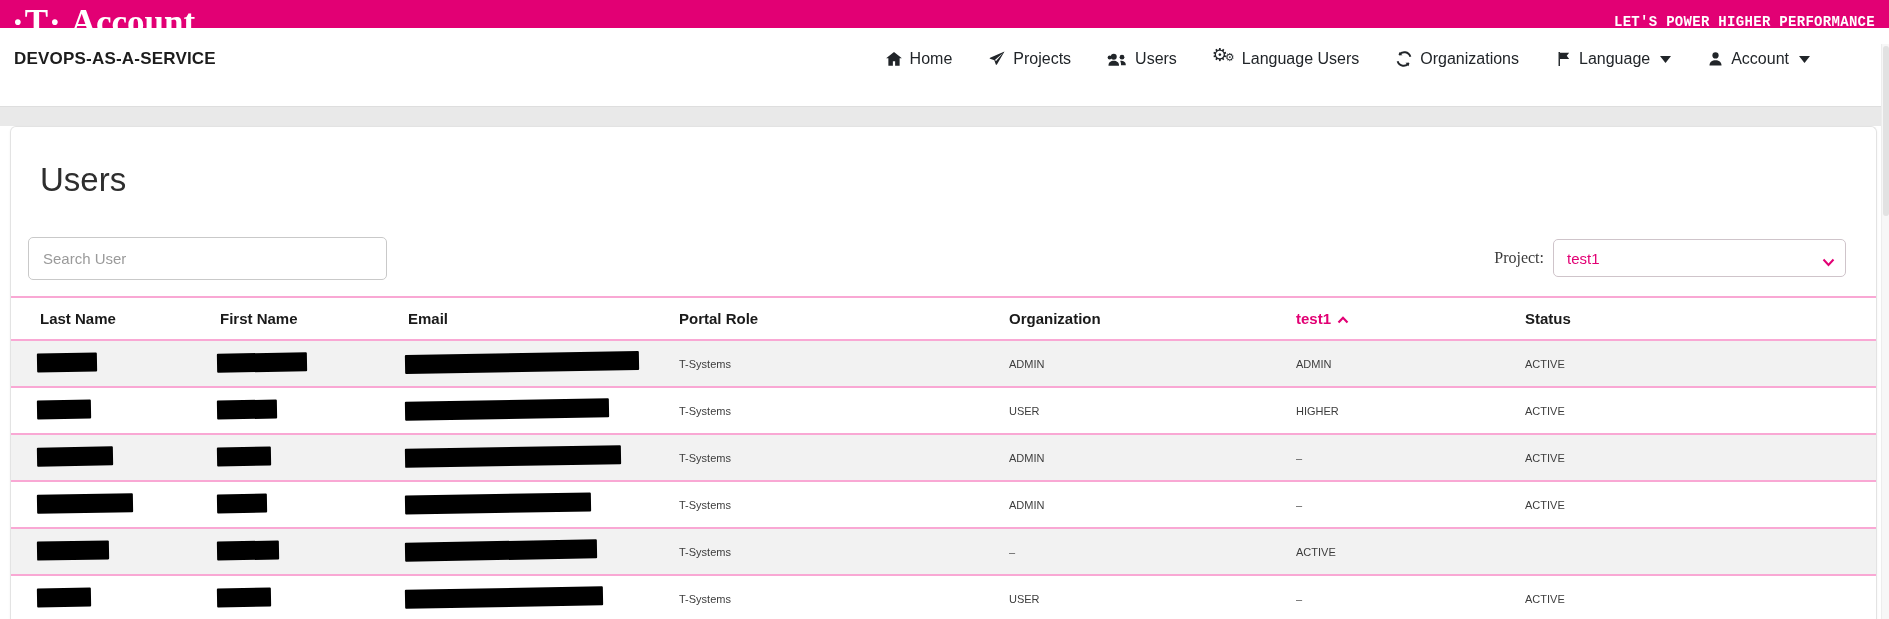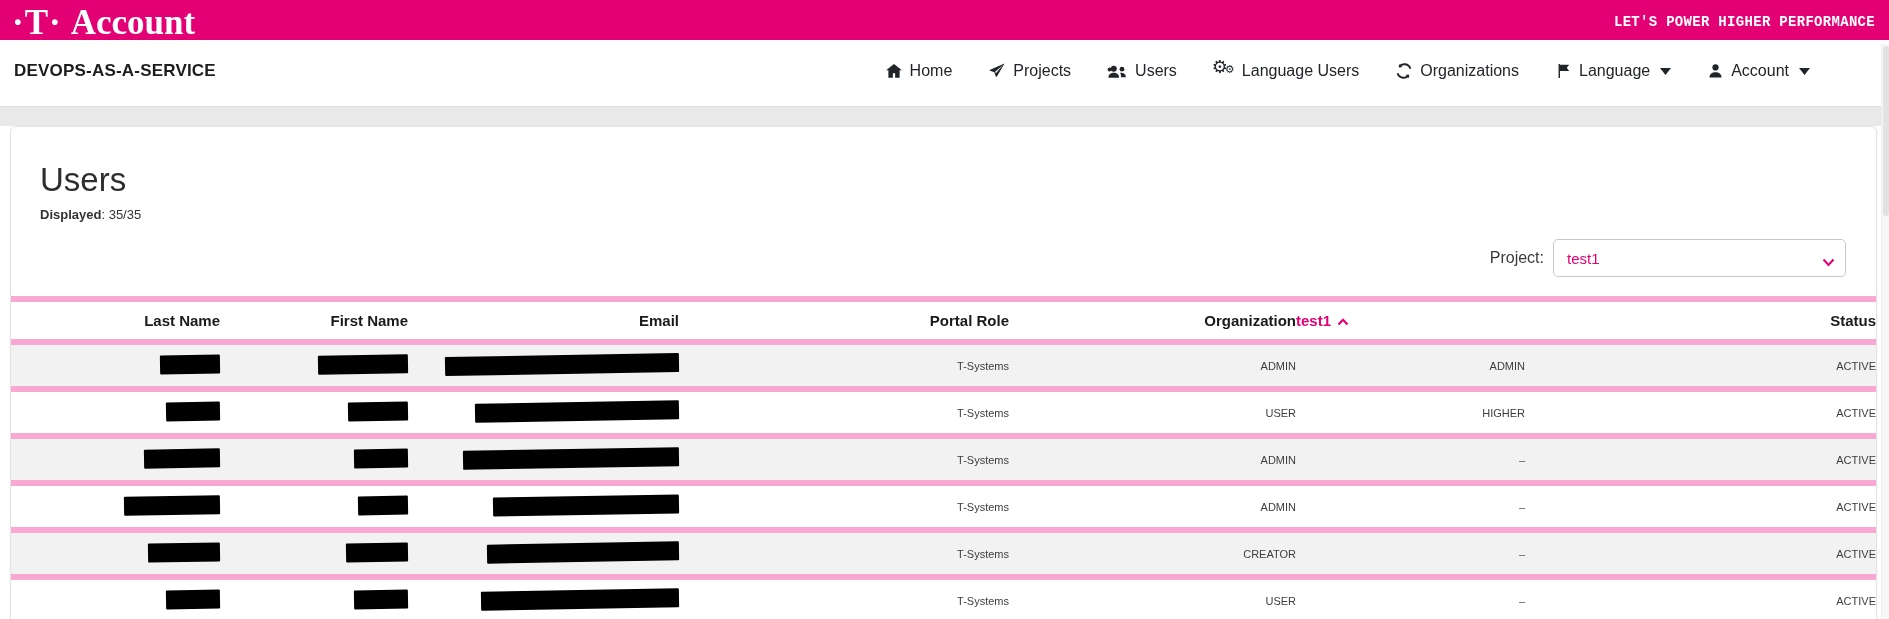--- a/index.html
+++ b/index.html
@@ -17,21 +17,21 @@
   .logo {
     font-family:"Liberation Serif","DejaVu Serif",serif;
     color:#fff; font-size:35px; font-weight:700; line-height:1; letter-spacing:0;
     display:flex; align-items:baseline; gap:9px;
   }
   .logo .t-mark { letter-spacing:1px; }
   .tagline { color:#fff; font-size:14px; font-weight:700; letter-spacing:0.3px;font-family:Liberation Mono, monospace; }
 
   
   .navbar {
-    position:absolute; left:0; top:40px; width:1889px; height:62px;
+    position:absolute; left:0; top:28px; width:1889px; height:62px;
     background:#fff; display:flex; align-items:center; justify-content:space-between;
     padding:0 79px 0 14px;
   }
   .app-title { font-size:17px; font-weight:700; color:#1c1c1c; letter-spacing:0.2px; }
   .nav-items { display:flex; align-items:center; gap:36px; }
   .nav-item {
     display:flex; align-items:center; gap:7px; cursor:pointer;
     font-size:16px; color:#212529; text-decoration:none; white-space:nowrap;
   }
   .nav-item svg { display:block; }
@@ -55,33 +55,33 @@
   .displayed .lbl { font-weight:700; }
 
   .controls { position:absolute; left:0; top:110px; width:100%; height:44px; }
   .search-input {
     position:absolute; left:17px; top:0; width:359px; height:43px;
     border:1px solid #c9c9c9; border-radius:5px; padding:0 14px;
     font-size:15px; color:#333; font-family:inherit; outline:none;
   }
   .search-input::placeholder { color:#9a9a9a; }
   .project-group { position:absolute; right:30px; top:2px; display:flex; align-items:center; gap:9px; }
-  .project-label { font-size:16px; color:#3a3a3a; }
+  .project-label { font-size:16px; color:#3a3a3a;font-family:Liberation Serif, serif; }
   .project-select {
     position:relative; width:293px; height:38px; border:1px solid #cfc4ca; border-radius:5px;
     background:#fff; display:flex; align-items:center; padding:0 30px 0 13px; cursor:pointer;
   }
   .project-select .value { color:#e20074; font-size:15px; }
   .project-select .sel-caret { position:absolute; right:10px; top:13px; }
 
   
   .table { position:absolute; left:0; top:169px; width:100%; }
   .trow {
     display:grid; grid-template-columns:180px 188px 271px 330px 287px 229px 1fr;
-    align-items:center; padding-left:29px; border-top:6px solid #f9a8d4;text-align:right;
+    align-items:center; padding-left:29px; border-top:2px solid #f9a8d4;
   }
   .thead { height:43px; font-weight:700; font-size:15px; color:#1a1a1a; }
   .tbody-row { height:47px; font-size:11px; color:#3d3d3d; }
   .tbody-row.odd { background:#f2f2f2; }
   .sort-col { color:#e20074; display:flex; align-items:center; gap:6px; }
   .redact { display:inline-block; height:19px; background:#000; transform:rotate(-1deg); border-radius:1px; margin-left:-3px; }
   .dash { color:#555; }
 
   
   .scroll-gutter {
@@ -186,25 +186,23 @@
       </span>
     </a>
 
   </div>
 </nav>
 
 <div class="band"></div>
 
 <main class="card">
   <h1 class="page-title">Users</h1>
-  <div class="displayed">
-    <span class="lbl">Displayed</span><span>: 35/35</span>
-  </div>
 
   <div class="controls">
+    <input class="search-input" type="text" placeholder="Search User" style="">
     <div class="project-group">
       <span class="project-label">Project:</span>
       <div class="project-select">
         <span class="value">test1</span>
         <span class="sel-caret">
           <svg width="13" height="9" viewBox="0 0 13 9" fill="none" stroke="#e20074" stroke-width="2">
               <path d="M1.5 1.5 6.5 7l5-5.5"></path>
             </svg>
         </span>
       </div>
@@ -268,21 +266,20 @@
       <div>ADMIN</div>
       <div class="dash">–</div>
       <div>ACTIVE</div>
     </div>
 
     <div class="trow tbody-row odd">
       <div><span class="redact" style="width: 72px;"></span></div>
       <div><span class="redact" style="width: 62px;"></span></div>
       <div><span class="redact" style="width: 192px;"></span></div>
       <div>T-Systems</div>
-      <div>CREATOR</div>
       <div class="dash">–</div>
       <div>ACTIVE</div>
     </div>
 
     <div class="trow tbody-row">
       <div><span class="redact" style="width: 54px;"></span></div>
       <div><span class="redact" style="width: 54px;"></span></div>
       <div><span class="redact" style="width: 198px;"></span></div>
       <div>T-Systems</div>
       <div>USER</div>

